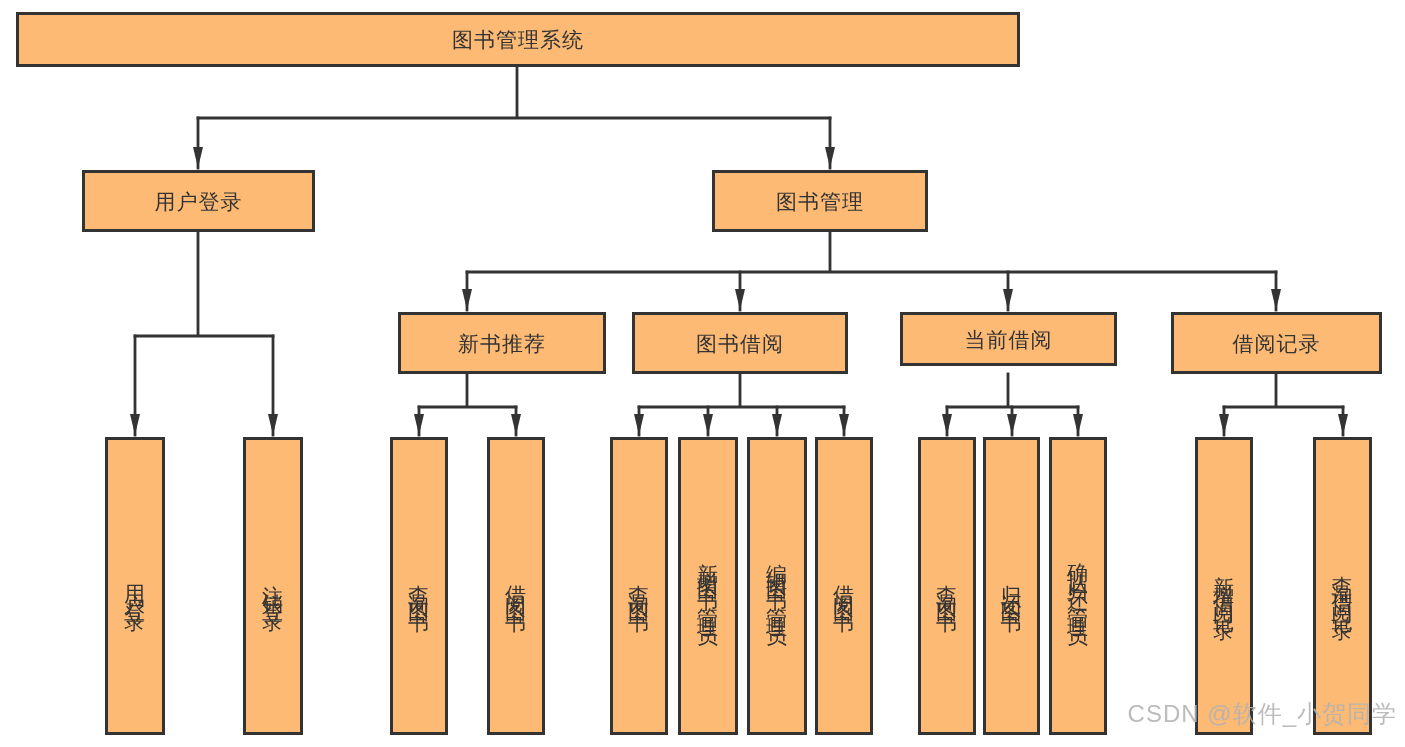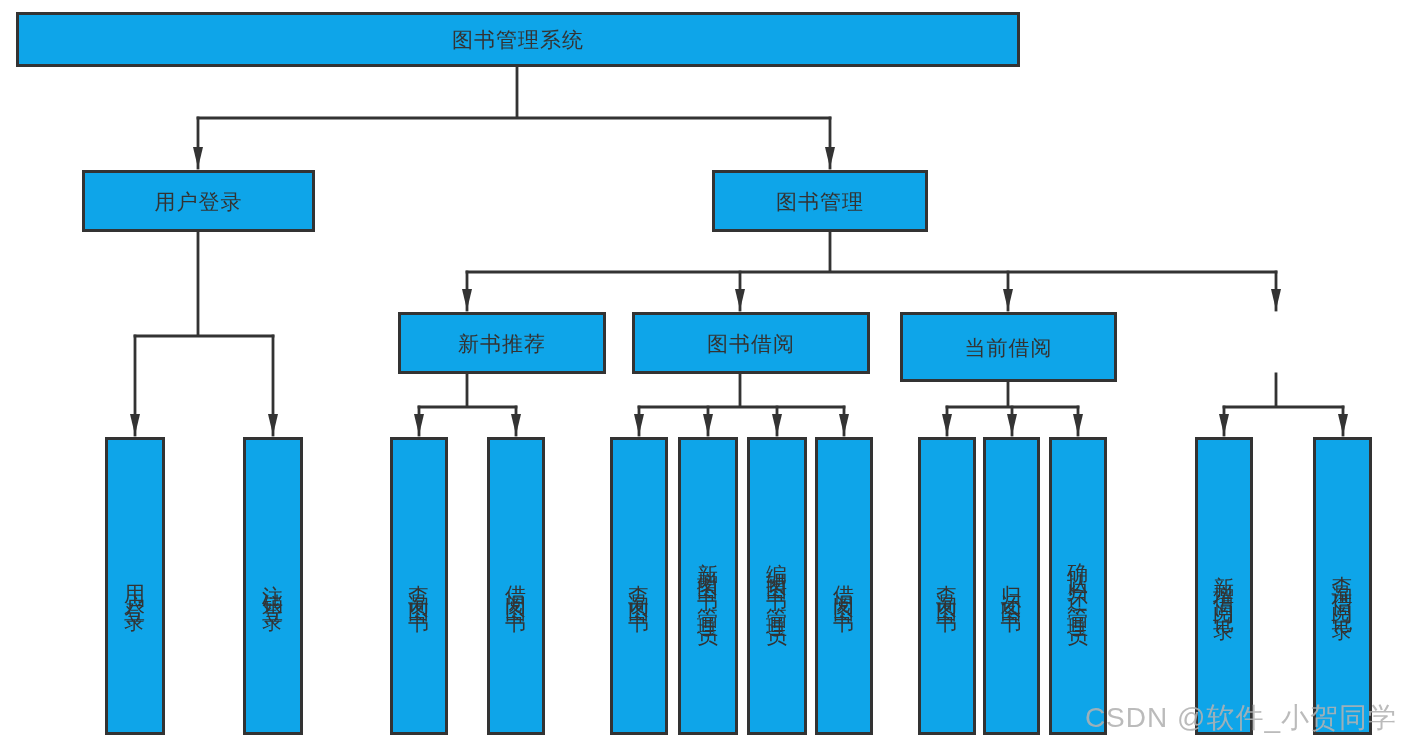--- a/index.html
+++ b/index.html
@@ -13,21 +13,21 @@
     overflow: hidden;
   }
   #connectors {
     position: absolute;
     left: 0; top: 0;
     width: 1405px; height: 747px;
     z-index: 1;
   }
   .node {
     position: absolute;
-    background: #0ea5e9;
+    background: #fdba74;
     border: 3px solid #333333;
     box-sizing: border-box;
     display: flex;
     align-items: center;
     justify-content: center;
     z-index: 2;
     font-size: 21px;
     letter-spacing: 1px;
     line-height: 1;
   }
@@ -36,23 +36,23 @@
   .leaf .vtext {
     writing-mode: vertical-rl;
     text-orientation: mixed;
     font-size: 21px;
     letter-spacing: 9px;
     white-space: nowrap;
   }
   .watermark {
     position: absolute;
     right: 8px;
-    bottom: 10px;
+    bottom: 17px;
     z-index: 3;
-    font-size: 28px;
+    font-size: 24px;
     letter-spacing: 1px;
     color: rgba(178, 178, 178, 0.88);
   }
 </style>
 </head>
 <body>
 
 <div id="stage">
 
   <svg id="connectors" viewBox="0 0 1405 747" xmlns="http://www.w3.org/2000/svg">
@@ -97,22 +97,23 @@
       <path d="M1343,407 V435" marker-end="url(#ah)"></path>
     </g>
   </svg>
 
   <div class="node root-node" style="left:16px; top:12px; width:1004px; height:55px;">图书管理系统</div>
 
   <div class="node" style="left:82px; top:170px; width:233px; height:62px;">用户登录</div>
   <div class="node" style="left:712px; top:170px; width:216px; height:62px;">图书管理</div>
 
   <div class="node" style="left:362px; top:312px; width:208px; height:62px;margin-left:36px;">新书推荐</div>
-  <div class="node" style="left:632px; top:312px; width:238px; height:62px;">图书借阅</div>
-  <div class="node" style="left:900px; top:312px; width:217px; height:70px;">当前借阅</div>
+  <div class="node" style="left:632px; top:312px; width:216px; height:62px;">图书借阅</div>
+  <div class="node" style="left:900px; top:312px; width:217px; height:54px;">当前借阅</div>
+  <div class="node" style="left:1171px; top:312px; width:211px; height:62px;">借阅记录</div>
 
   <div class="node leaf" style="left:105px; top:437px; width:60px; height:298px;">
     <span class="vtext">用户登录</span>
   </div>
   <div class="node leaf" style="left:243px; top:437px; width:60px; height:298px;">
     <span class="vtext">注销登录</span>
   </div>
 
   <div class="node leaf" style="left:390px; top:437px; width:58px; height:298px;">
     <span class="vtext">查询图书</span>

